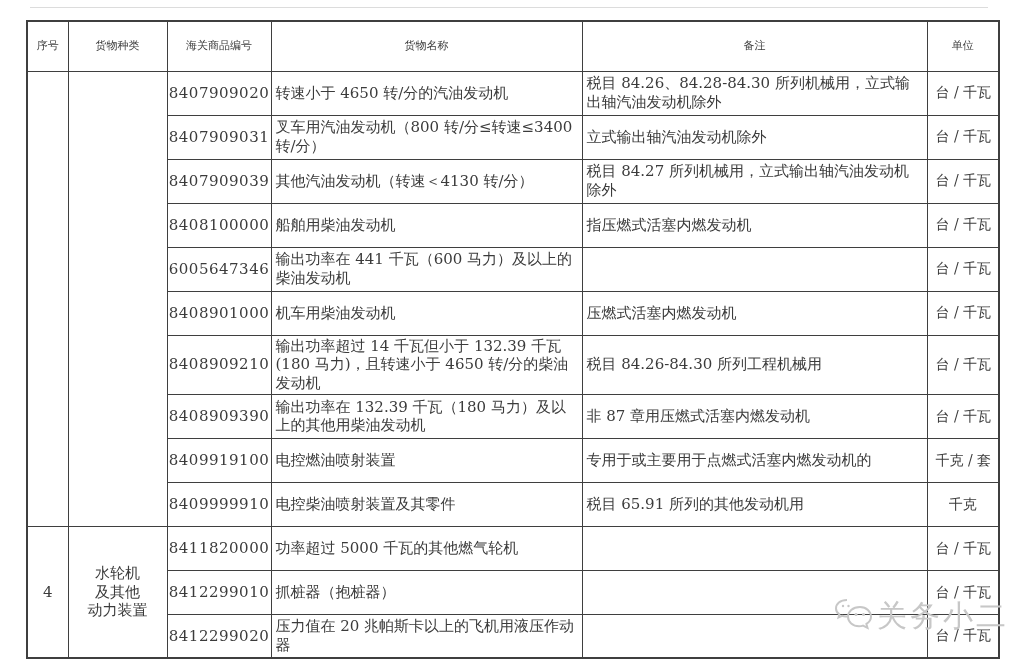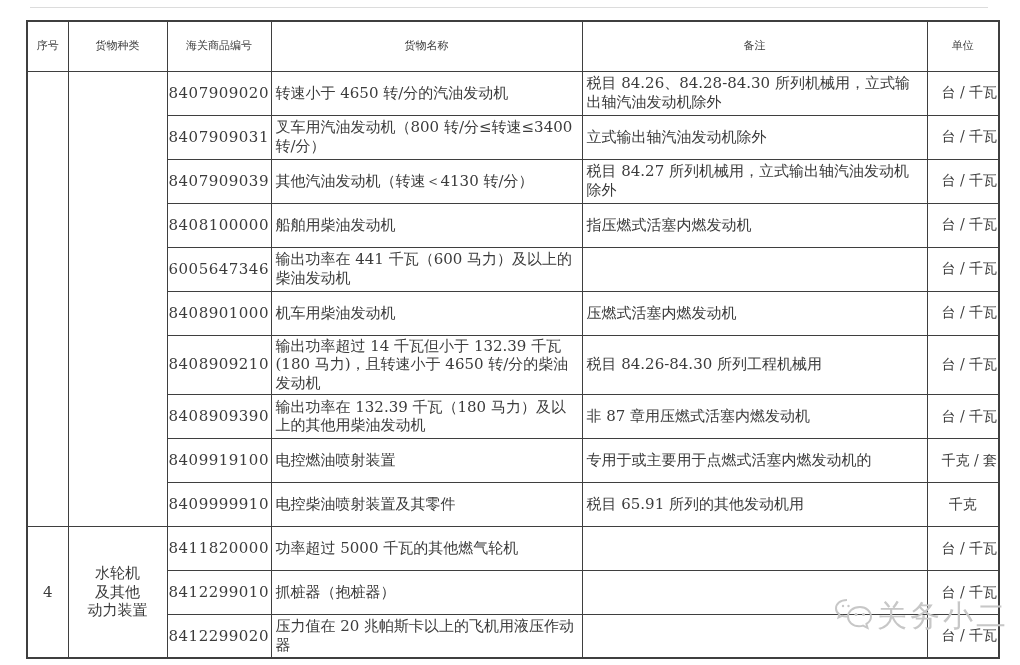--- a/index.html
+++ b/index.html
@@ -28,23 +28,23 @@
     vertical-align:middle;
     font-weight:normal;
     line-height:1.25;
     overflow:hidden;
   }
   thead tr{height:50px;}
   tbody tr{height:44px;}
   th{ text-align:center; font-size:11px; }
   td.serial, td.category{ text-align:center;margin-top:18px; }
   td.category{ white-space:pre-line; line-height:1.3; }
-  td.code{ text-align:left; letter-spacing:0.5px;margin-left:46px; }
+  td.code{ text-align:center; letter-spacing:0.5px;margin-left:46px; }
   td.name, td.remark{ text-align:left; padding:1px 4px; }
-  td.unit{ text-align:center; white-space:nowrap; font-size:14px; padding:0 14px; }
+  td.unit{ text-align:center; white-space:nowrap; font-size:14px; padding:0 8px; }
   .watermark{
     position:absolute;
     left:833px;top:596px;
     display:flex;align-items:center;
     pointer-events:none;
   }
   .watermark .wm-text{
     font-size:30px;
     letter-spacing:3px;
     color:#c7c7c7;

